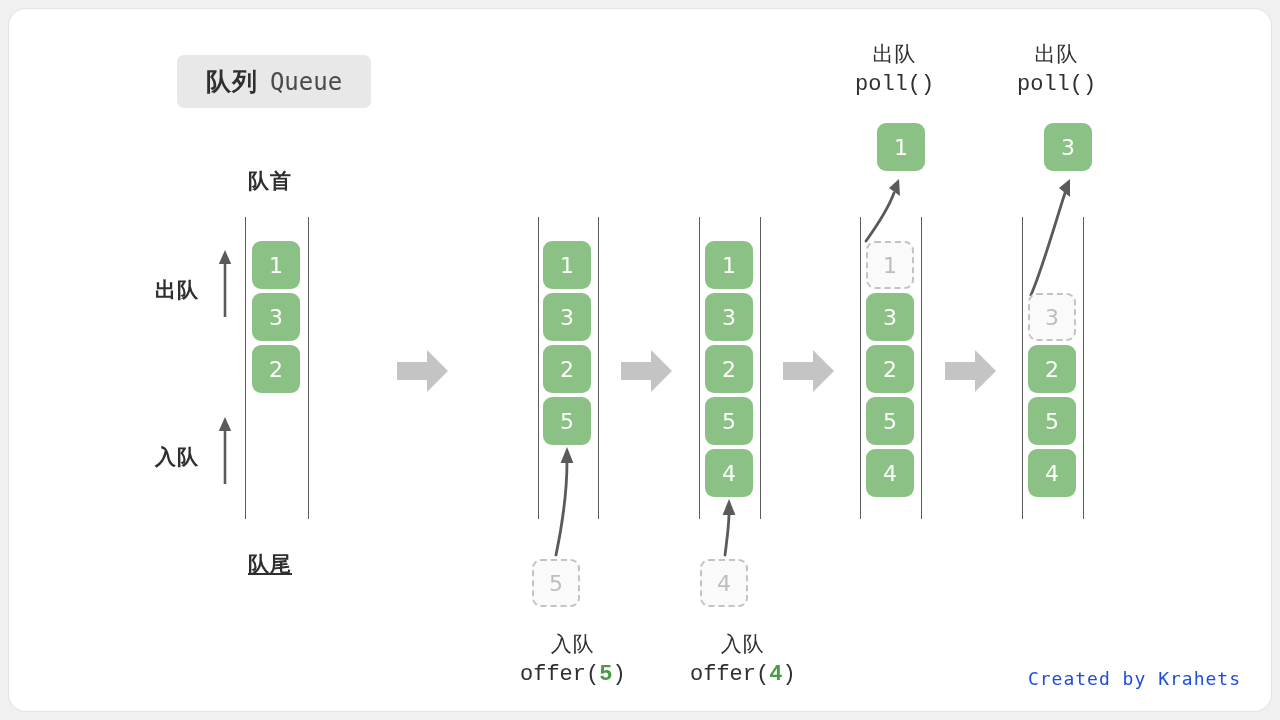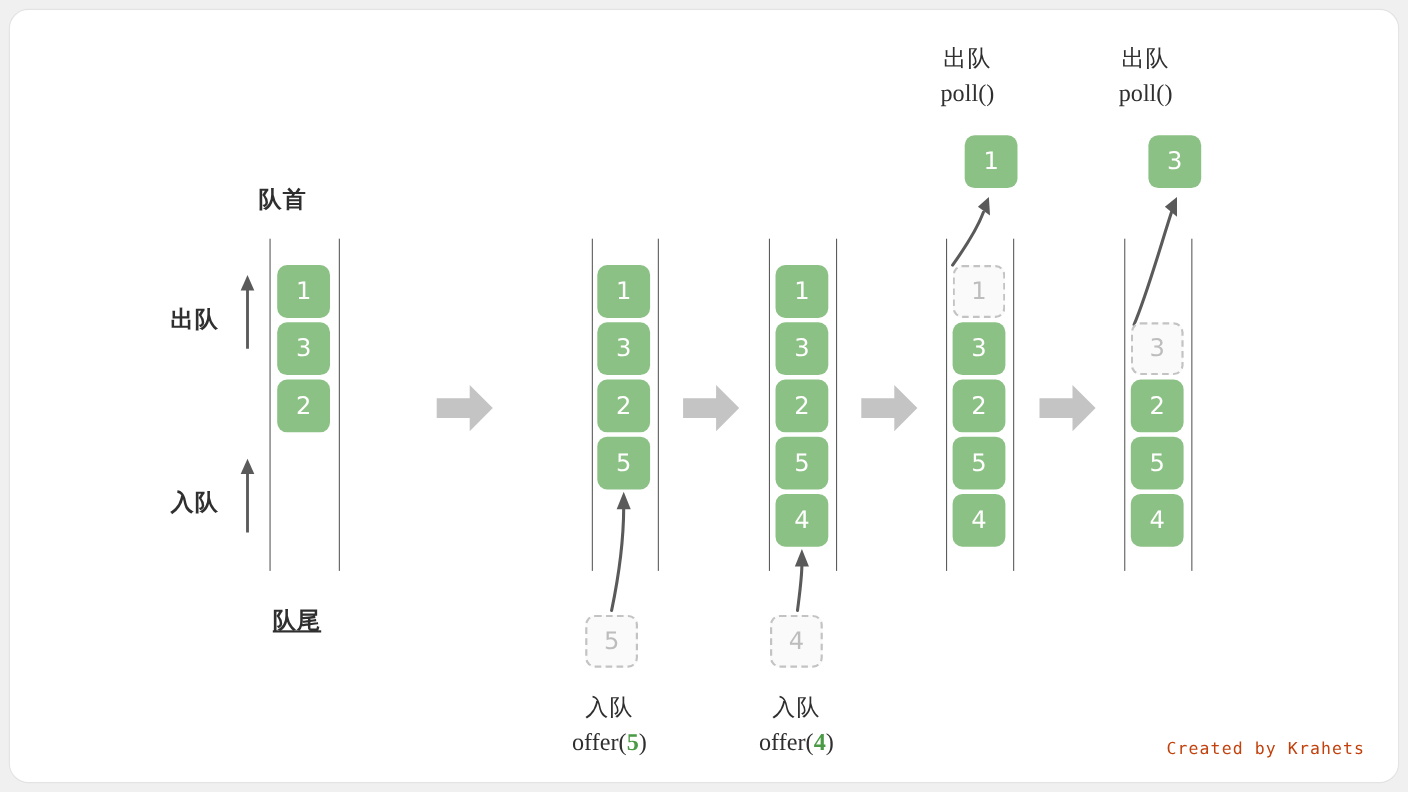--- a/index.html
+++ b/index.html
@@ -33,21 +33,21 @@
   
   .cn-bold{font-size:21px;font-weight:bold;color:#2f2f2f;letter-spacing:1px;
            white-space:nowrap;}
   .op-label{white-space:nowrap;text-align:center;}
   .op-label .cn{
     display:block;font-size:21px;font-weight:normal;color:#2f2f2f;
     letter-spacing:1px;line-height:1.45;
   }
   .op-label .code{
     display:block;
-    font-family:Liberation Serif, serif;
+    font-family:Liberation Mono, monospace;
     font-size:22px;color:#2f2f2f;line-height:1.45;
   }
   .op-label .code .num{color:#4a9a46;font-weight:bold;}
 
   
   .rail{
     width:1px;background:#5c5c5c;
   }
   .rail-l{}
   .rail-r{}
@@ -65,31 +65,35 @@
     background:#fafafa;border:2px dashed #c3c3c3;color:#bdbdbd;
   }
 
   
   .step-arrow{width:52px;height:46px;}
 
   
   #footer{
     right:30px;bottom:22px;
     font-family:"DejaVu Sans Mono","Liberation Mono",monospace;
-    font-size:15px;color:#c2410c;letter-spacing:1px;white-space:nowrap;
+    font-size:18px;color:#1d4ed8;letter-spacing:1px;white-space:nowrap;
   }
   svg{overflow:visible;display:block;}
 </style>
 </head>
 <body>
 
 <div id="card">
 
-
-  <div class="abs cn-bold" style="left:226px;top:158px;">队首</div>
+  <div class="abs" id="title-badge">
+    <span class="cn">队列</span>
+    <span class="en">Queue</span>
+  </div>
+
+  <div class="abs cn-bold" style="left:239px;top:158px;">队首</div>
 
   <div class="abs cn-bold" style="left:239px;top:541px;text-decoration:underline;">队尾</div>
 
   <div class="abs cn-bold" style="left:146px;top:267px;">出队</div>
   <div class="abs cn-bold" style="left:146px;top:434px;">入队</div>
 
   <div class="abs" style="left:206px;top:238px;">
     <svg width="20" height="72" viewBox="0 0 20 72">
       <line x1="10" y1="70" x2="10" y2="14" stroke="#5a5a5a" stroke-width="2.6"></line>
       <path d="M10 3 L16.2 17 L3.8 17 Z" fill="#5a5a5a"></path>

